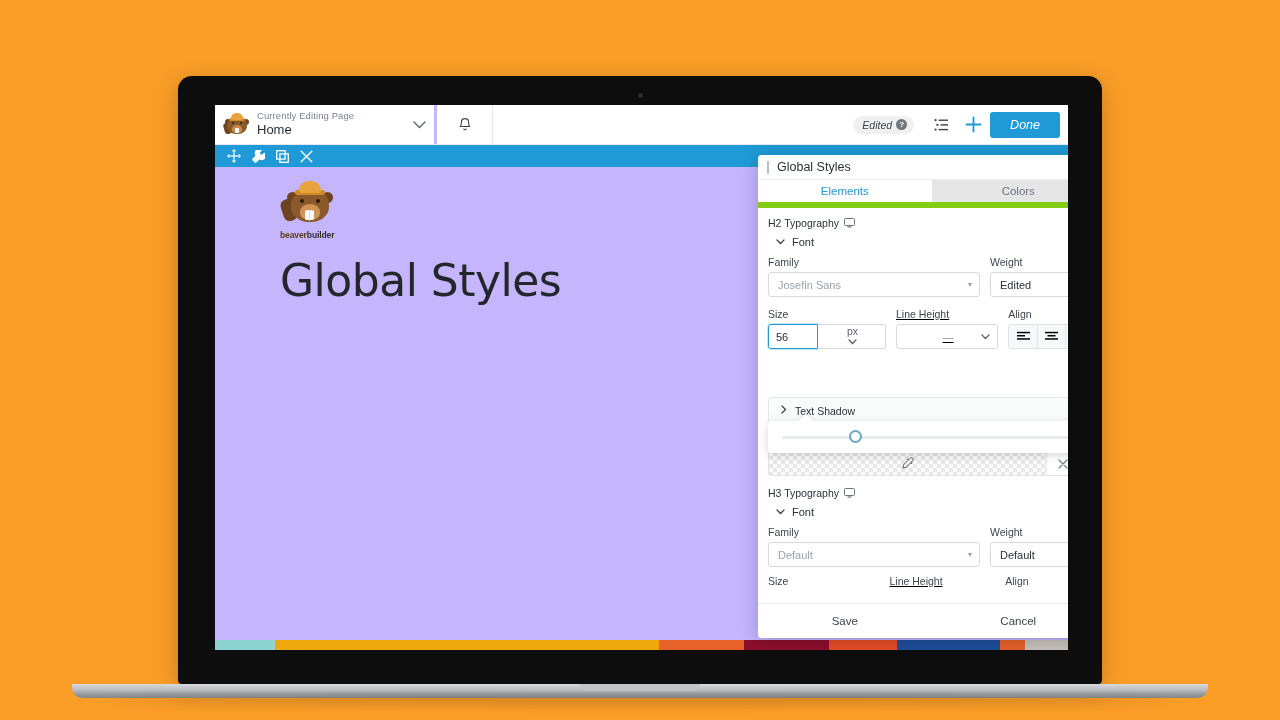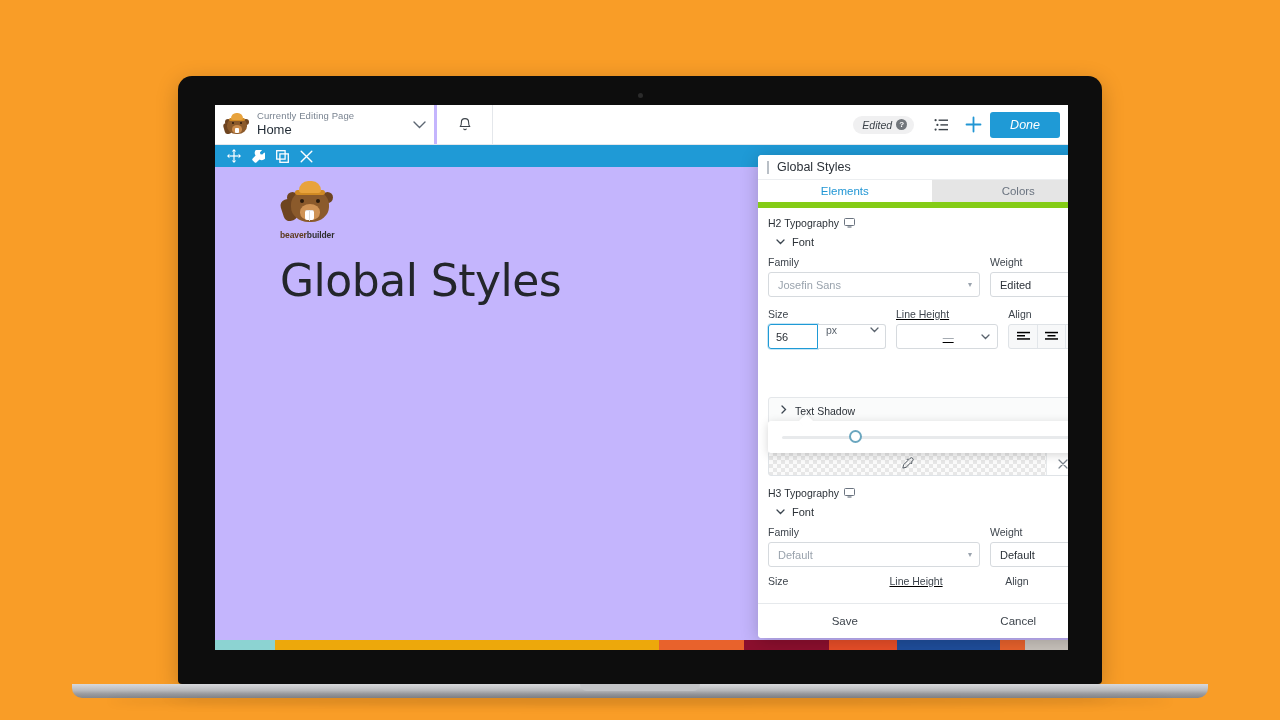--- a/index.html
+++ b/index.html
@@ -280,20 +280,21 @@
     font-size:11px; color:#2b3138;
     display:flex; align-items:center; padding:0 7px;
     background:#fff; outline:1px solid rgba(31,154,214,.25);
   }
   .size-unit {
     width:68px; height:25px; border:1px solid #d6dade; border-left:none;
     border-radius:0 3px 3px 0; background:#fff;
     font-size:10.5px; color:#5b646e;
     display:flex; align-items:center; justify-content:space-between;
     padding:0 6px 13px 8px;
+    flex-direction:column;
   }
   .align-group {
     height:25px; border:1px solid #dfe3e7; border-radius:3px;
     background:#f7f8f9; display:flex; align-items:center; overflow:hidden;
   }
   .align-btn {
     flex:1; height:100%; display:flex; align-items:center; justify-content:center;
     border-right:1px solid #e2e6ea; color:#4a525b;
   }
   .align-btn:last-child { border-right:none; }

